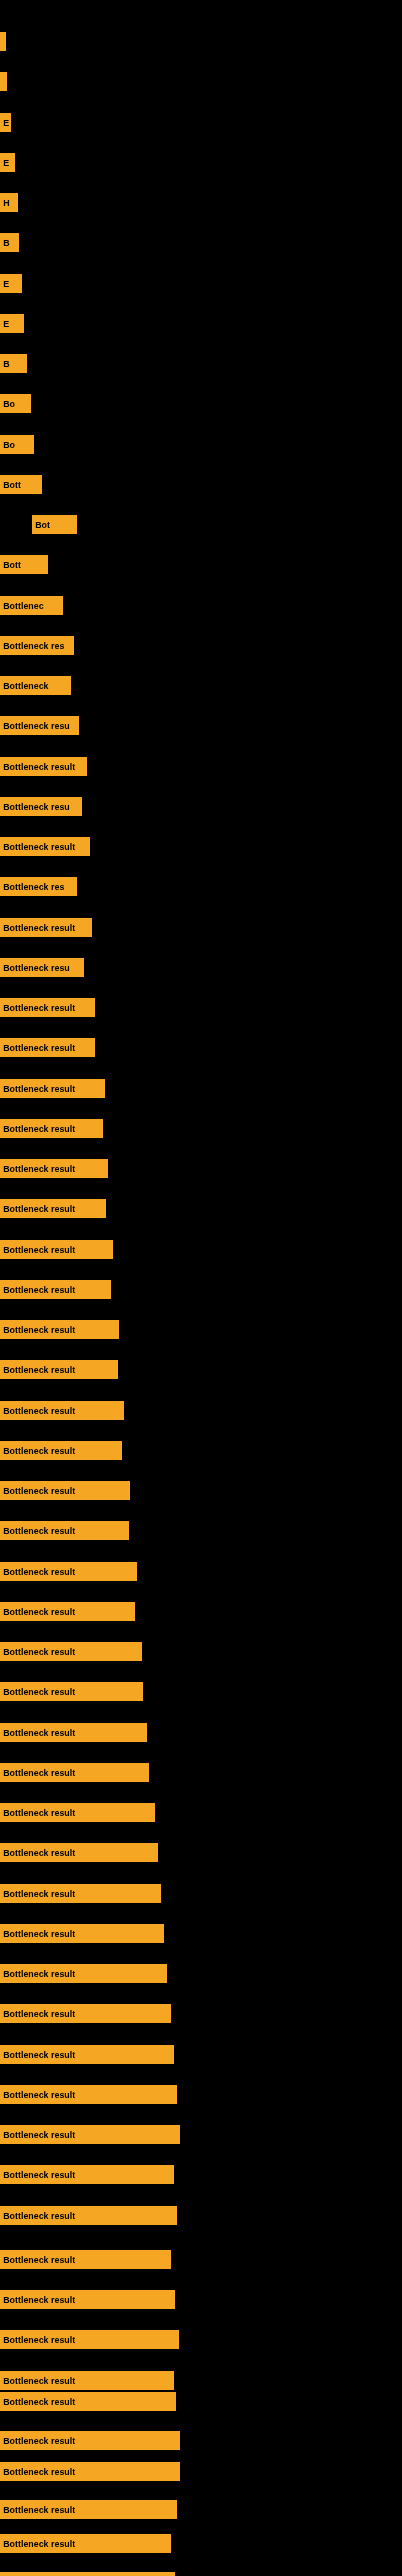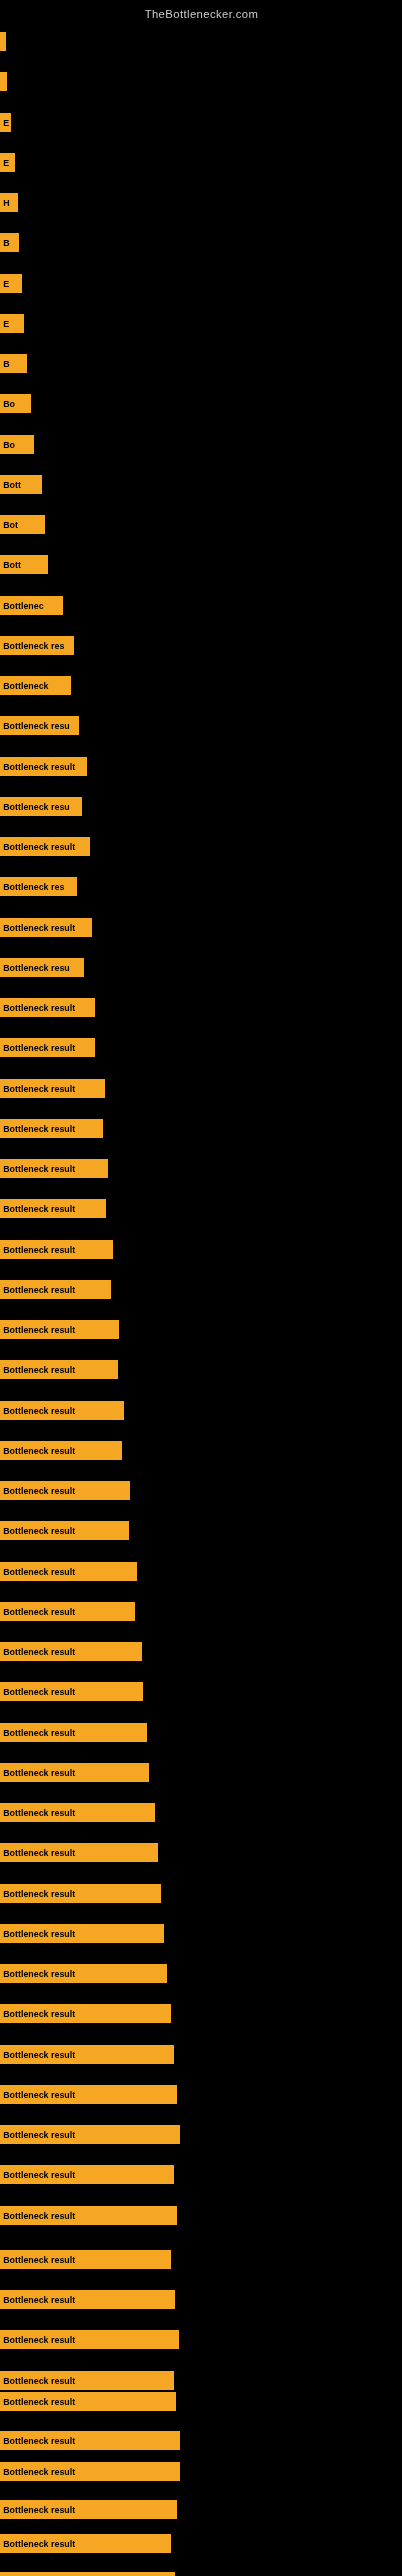--- a/index.html
+++ b/index.html
@@ -37,21 +37,20 @@
       color: #000;
       font-size: 8.9px;
       font-weight: bold;
       white-space: nowrap;
     }
   </style>
 </head>
 <body>
 
 <div class="chart-area">
-  <div id="site-title" style="position:absolute;top:3.2px;left:0;width:403px;">TheBottlenecker.com</div>
 <div class="bar-item" style="top: 32px; width: 6.4px; height: 19.3px;"></div>
     <div class="bar-item" style="top: 72px; width: 7.2px; height: 19.3px;"></div>
     <div class="bar-item" style="top: 113px; width: 11.3px; height: 19.3px;">
       <span class="bar-label">E</span>
     </div>
     <div class="bar-item" style="top: 153px; width: 14.5px; height: 19.3px;">
       <span class="bar-label">E</span>
     </div>
     <div class="bar-item" style="top: 193px; width: 17.7px; height: 19.3px;">
       <span class="bar-label">H</span>
@@ -70,21 +69,21 @@
     </div>
     <div class="bar-item" style="top: 394px; width: 31px; height: 19.3px;">
       <span class="bar-label">Bo</span>
     </div>
     <div class="bar-item" style="top: 435px; width: 34px; height: 19.3px;">
       <span class="bar-label">Bo</span>
     </div>
     <div class="bar-item" style="top: 475px; width: 42px; height: 19.3px;">
       <span class="bar-label">Bott</span>
     </div>
-    <div class="bar-item" style="top: 515px; width: 45px; height: 19.3px;">
+    <div class="bar-item" style="top: 515px; width: 45px; height: 19.3px; margin-left: 32px;">
       <span class="bar-label">Bot</span>
     </div>
     <div class="bar-item" style="top: 555px; width: 48px; height: 19.3px;">
       <span class="bar-label">Bott</span>
     </div>
     <div class="bar-item" style="top: 596px; width: 63px; height: 19.3px;">
       <span class="bar-label">Bottlenec</span>
     </div>
     <div class="bar-item" style="top: 636px; width: 74px; height: 19.3px;">
       <span class="bar-label">Bottleneck res</span>

